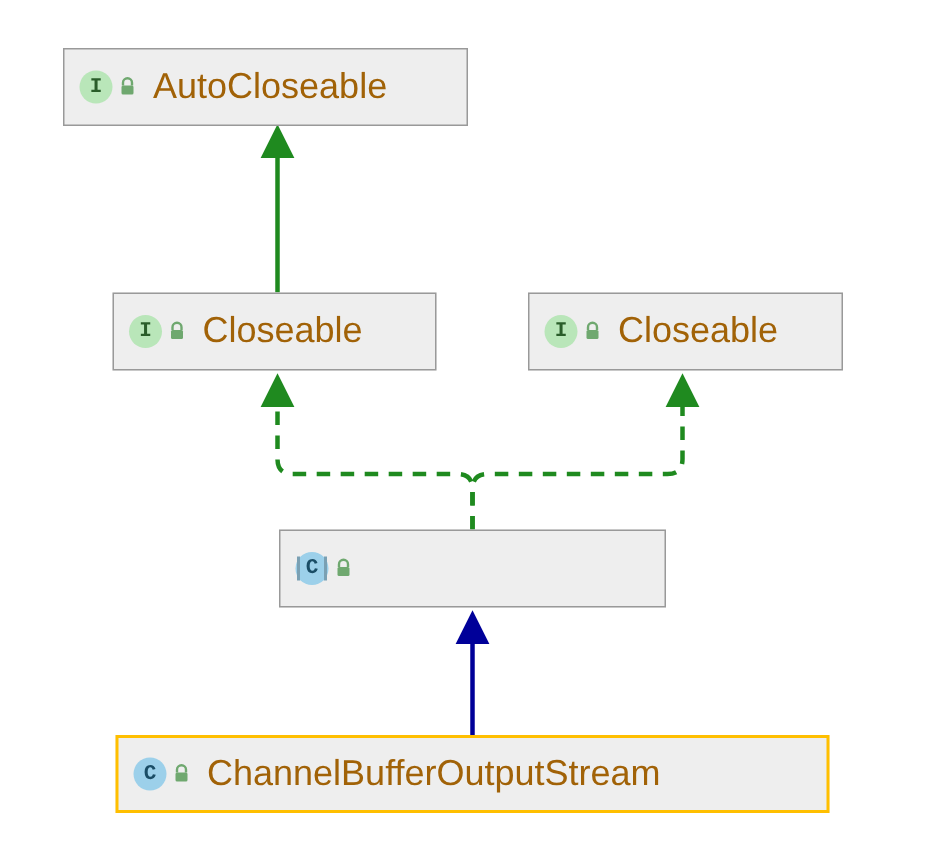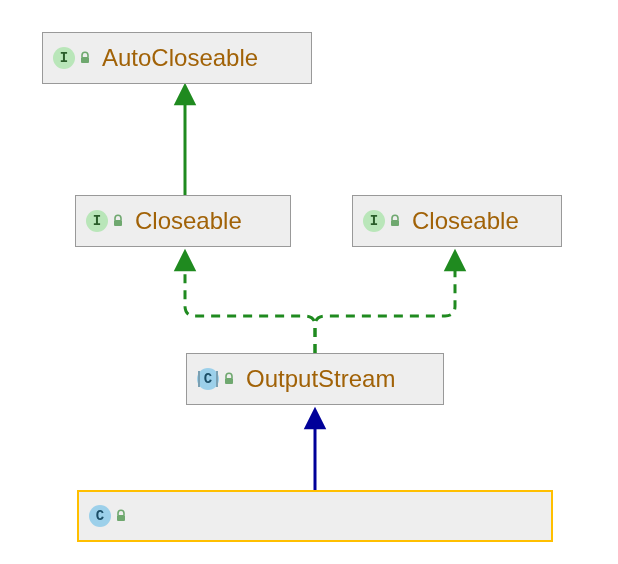--- a/index.html
+++ b/index.html
@@ -135,24 +135,24 @@
 </div>
 
 <div class="node" style="left:186px; top:353px; width:258px;">
   <span class="icon-badge class abstract-ring">C</span>
   <span class="lock-icon">
     <svg width="14" height="14" viewBox="0 0 14 14">
         <path d="M4 6 V4.2 a3 3 0 0 1 6 0 V6" fill="none" stroke="#6fa86f" stroke-width="1.6"></path>
         <rect x="3" y="6" width="8" height="6" rx="1" fill="#6fa86f"></rect>
       </svg>
   </span>
-  <span class="label">OutputStream</span>
 </div>
 
 <div class="node selected" style="left:77px; top:490px; width:476px;">
   <span class="icon-badge class">C</span>
   <span class="lock-icon">
     <svg width="14" height="14" viewBox="0 0 14 14">
         <path d="M4 6 V4.2 a3 3 0 0 1 6 0 V6" fill="none" stroke="#6fa86f" stroke-width="1.6"></path>
         <rect x="3" y="6" width="8" height="6" rx="1" fill="#6fa86f"></rect>
       </svg>
   </span>
+  <span class="label">ChannelBufferOutputStream</span>
 </div>
 
 </body></html>

